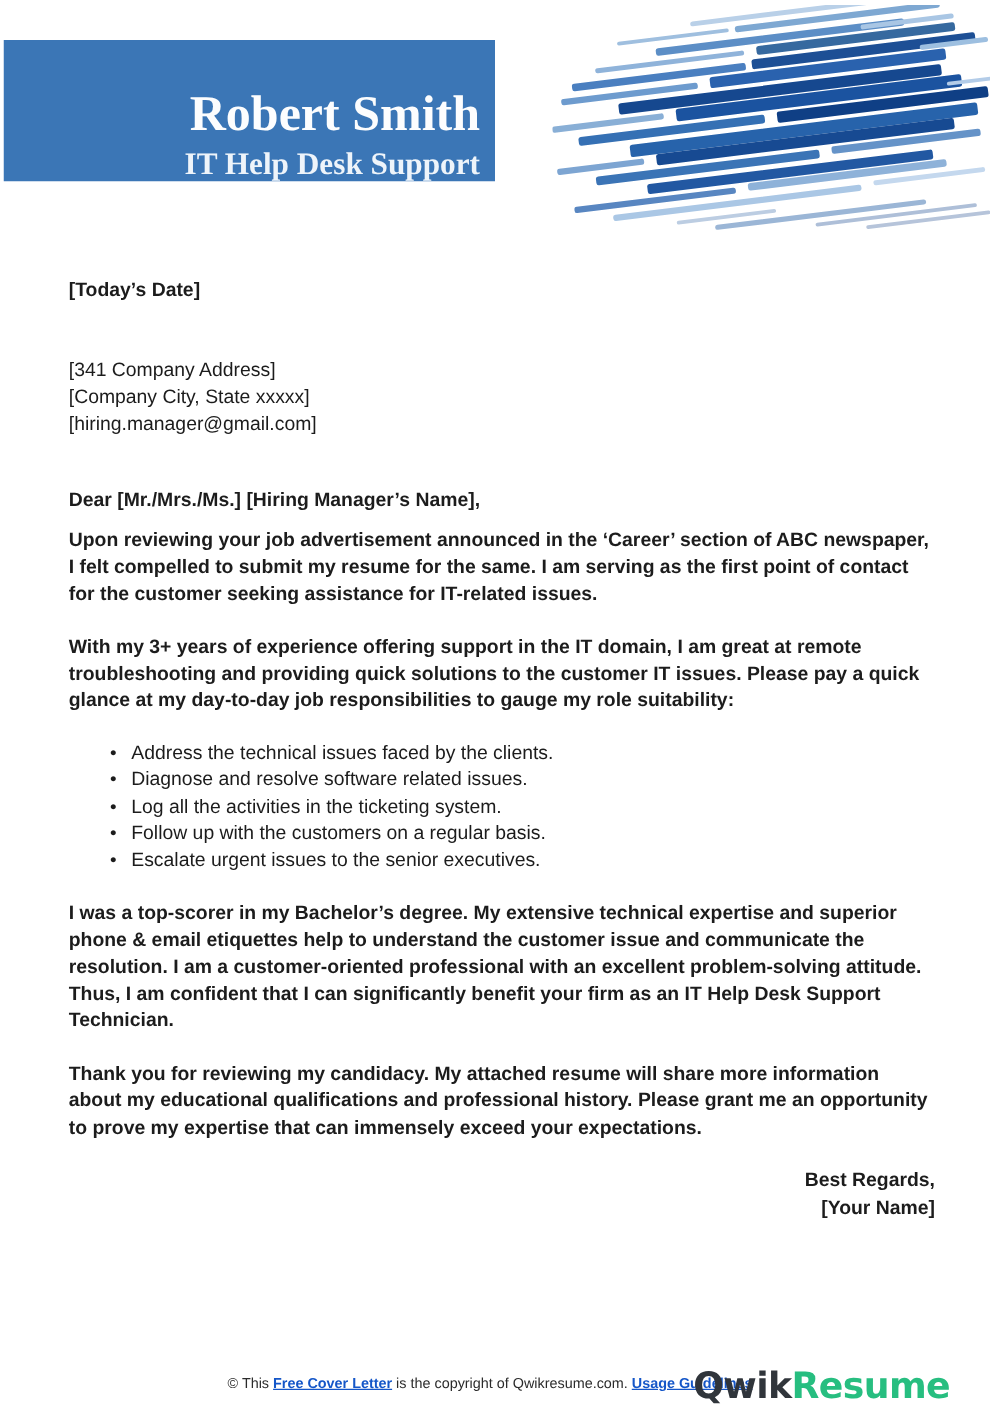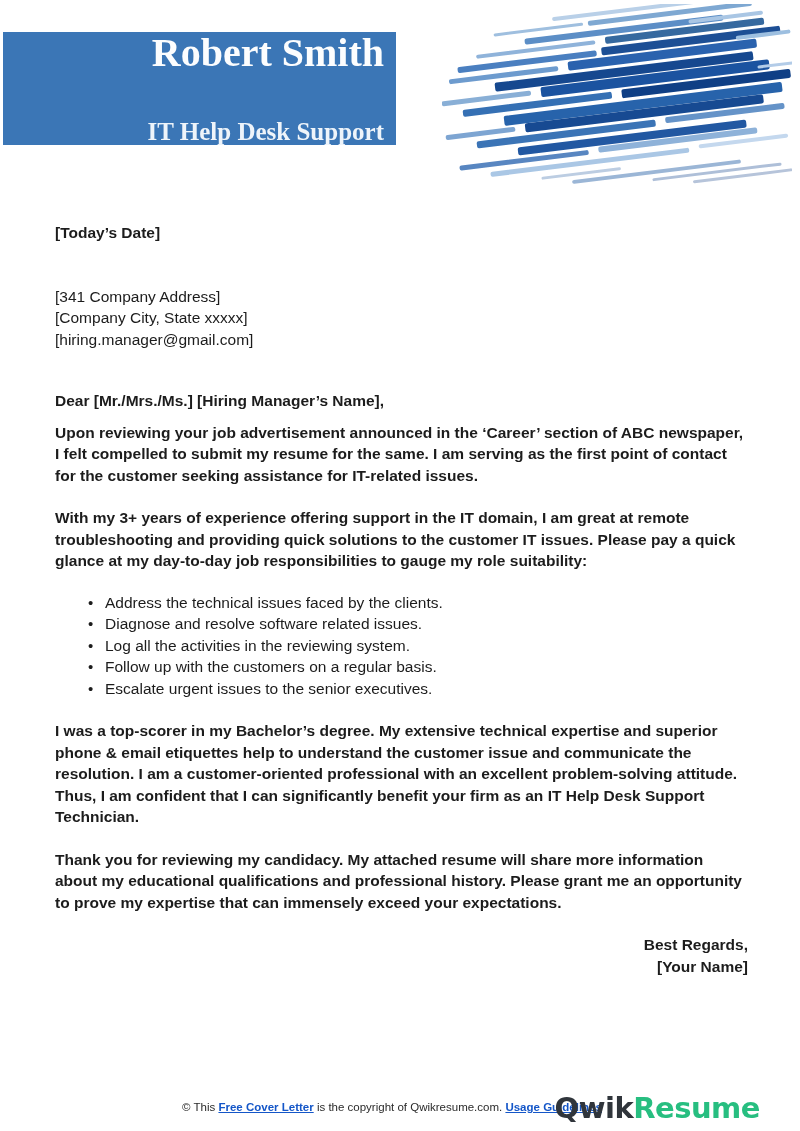--- a/index.html
+++ b/index.html
@@ -15,21 +15,21 @@
 
   
   .header { position: relative; height: 200px; }
   .name-box {
     position: absolute;
     left: 3px; top: 32px;
     width: 393px; height: 113px;
     background: #3b76b6;
     display: flex;
     flex-direction: column;
-    justify-content: space-between;
+    justify-content: flex-end;
     align-items: flex-end;
     padding-right: 12px;
     box-sizing: border-box;
     gap: 6px;
   }
   .name {
     font-family: "Liberation Serif", serif;
     font-weight: 700;
     font-size: 40px;
     line-height: 42px;
@@ -159,21 +159,21 @@
     <p class="salutation">Dear [Mr./Mrs./Ms.] [Hiring Manager’s Name],</p>
 
     <p class="para-1">Upon reviewing your job advertisement announced in the ‘Career’ section of ABC newspaper, I felt compelled to submit my resume for the same. I am serving as the first point of contact for the customer seeking assistance for IT-related issues.</p>
 
     <p class="para">With my 3+ years of experience offering support in the IT domain, I am great at remote troubleshooting and providing quick solutions to the customer IT issues. Please pay a quick glance at my day-to-day job responsibilities to gauge my role suitability:</p>
 
     <ul class="bullet-list">
 
     <li><span>Address the technical issues faced by the clients.</span></li>
         <li><span>Diagnose and resolve software related issues.</span></li>
-        <li><span>Log all the activities in the reviewing system.</span></li>
+        <li><span>Log all the activities in the ticketing system.</span></li>
         <li><span>Follow up with the customers on a regular basis.</span></li>
         <li><span>Escalate urgent issues to the senior executives.</span></li>
       </ul>
 
     <p class="para">I was a top-scorer in my Bachelor’s degree. My extensive technical expertise and superior phone &amp; email etiquettes help to understand the customer issue and communicate the resolution. I am a customer-oriented professional with an excellent problem-solving attitude. Thus, I am confident that I can significantly benefit your firm as an IT Help Desk Support Technician.</p>
 
     <p class="para">Thank you for reviewing my candidacy. My attached resume will share more information about my educational qualifications and professional history. Please grant me an opportunity to prove my expertise that can immensely exceed your expectations.</p>
 
     <p class="para">
       <span class="closing-line">Best Regards,</span>

